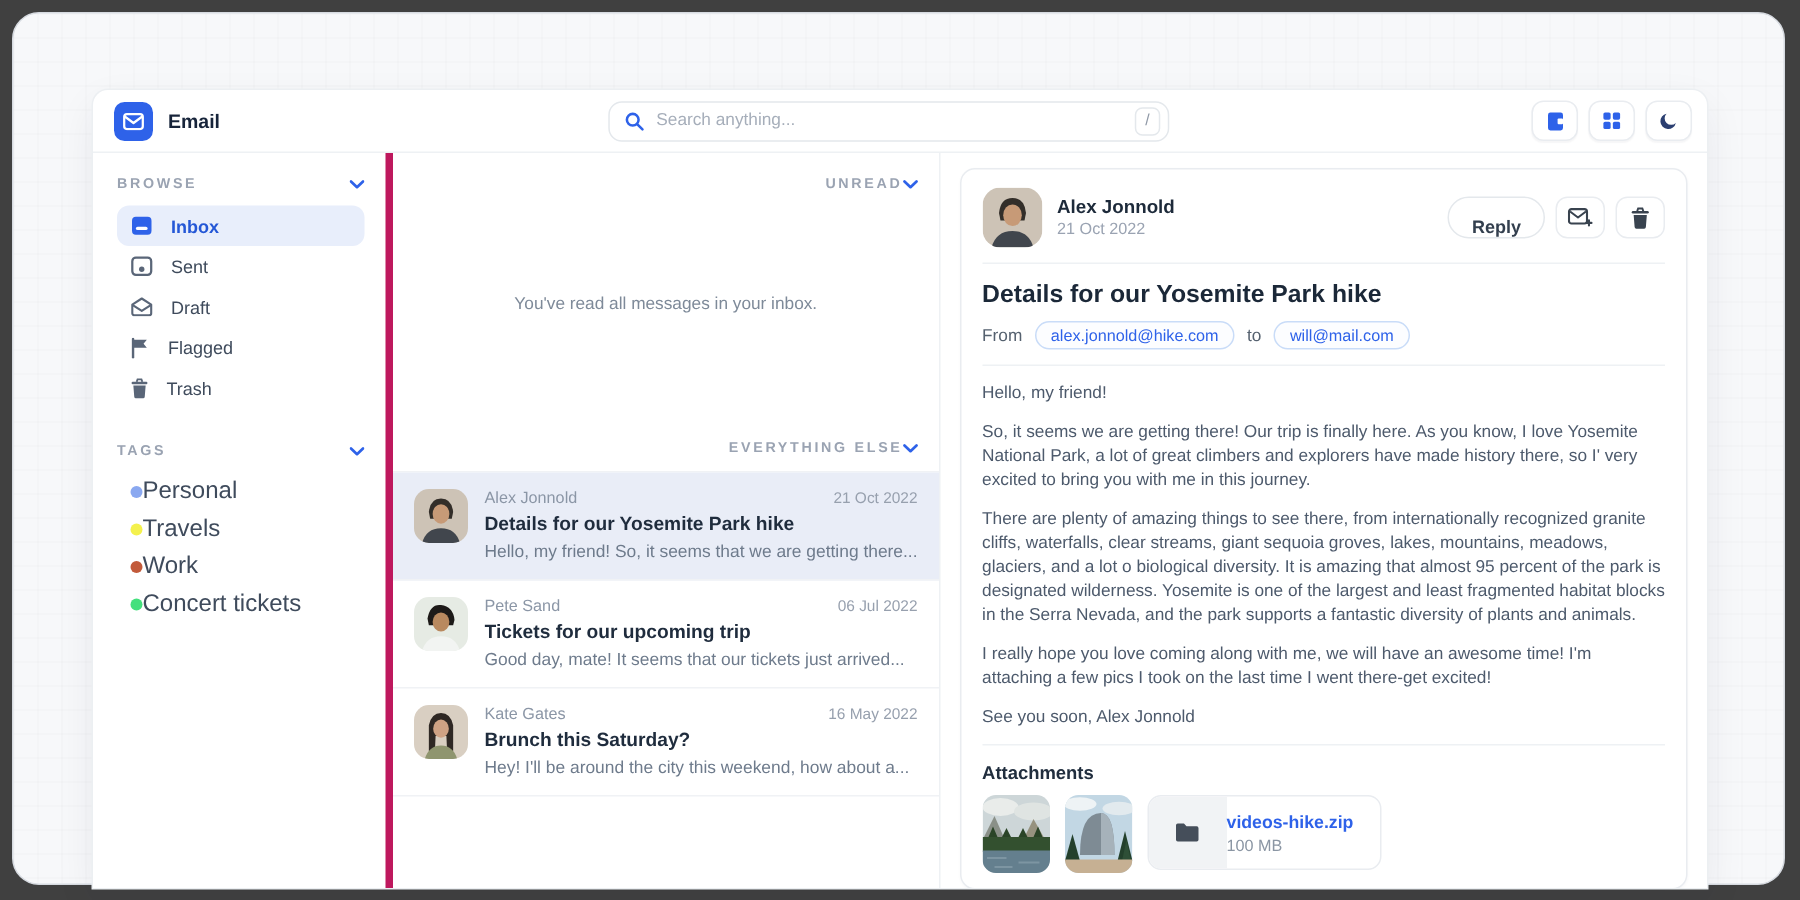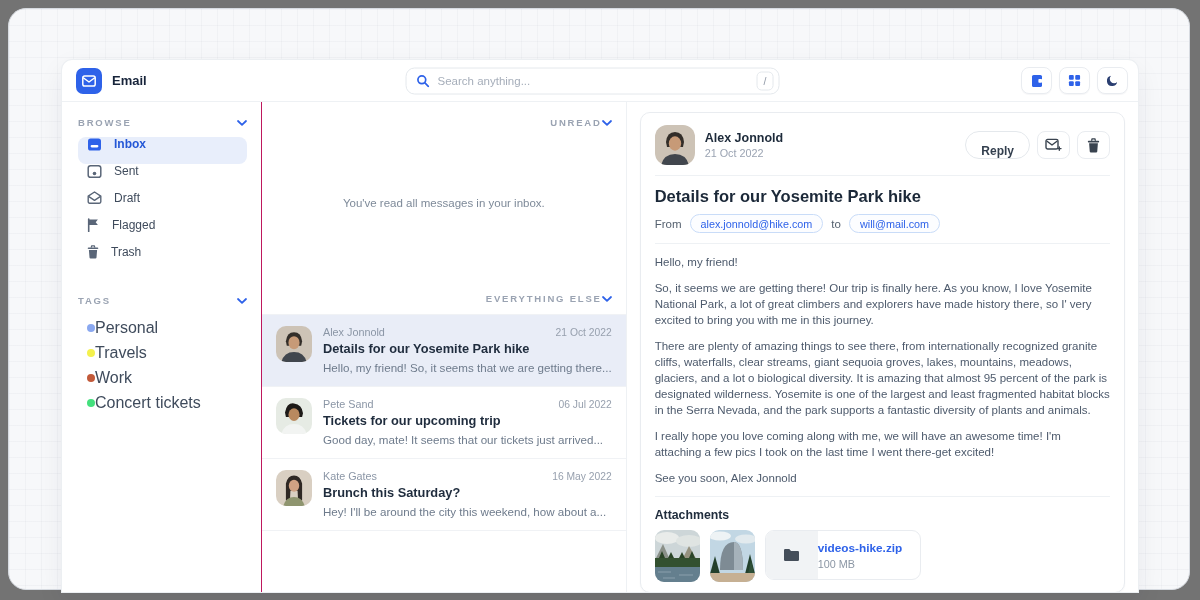--- a/index.html
+++ b/index.html
@@ -1,19 +1,19 @@
 <!DOCTYPE html>
 <html><head>
 <meta charset="utf-8">
 <style>
   * { margin:0; padding:0; box-sizing:border-box; }
   html,body { width:1200px; height:600px; }
   body { font-family:"Liberation Sans", sans-serif; }
 
-  .stage { position:relative; width:1200px; height:600px; background:#737373; overflow:hidden; }
+  .stage { position:relative; width:1200px; height:600px; background:#404040; overflow:hidden; }
 
   .frame { position:absolute; left:8px; top:8px; width:1182px; height:582px;
     border:1px solid #d7dbe1; border-radius:18px; background:#f7f8fa;
     background-image:linear-gradient(rgba(120,130,145,.05) 1px, transparent 1px),
                      linear-gradient(90deg, rgba(120,130,145,.05) 1px, transparent 1px);
     background-size:16px 16px; }
 
   .app { position:absolute; left:62px; top:60px; width:1076px; height:532px;
     background:#fff; border-radius:10px 10px 0 0;
     box-shadow:0 0 0 1px #eceff2, 0 10px 28px rgba(25,35,60,.07);
@@ -34,23 +34,23 @@
     font-size:10.5px; display:flex; align-items:center; justify-content:center; }
   .top-actions { margin-left:auto; display:flex; gap:7px; }
   .icon-btn { width:31px; height:27px; border:1px solid #e9ecf0; border-radius:8px; background:#fff;
     display:flex; align-items:center; justify-content:center; box-shadow:0 1px 1px rgba(20,30,50,.04); cursor:pointer; }
 
   
   .content { flex:1; display:flex; min-height:0; }
   .sec-head { display:flex; align-items:center; justify-content:space-between;
     color:#9aa3b2; font-size:9.5px; font-weight:700; letter-spacing:1.8px; }
 
-  .sidebar { flex:0 0 200px; border-right:1px solid #be185d; padding:15px 14px 0 16px; }
+  .sidebar { flex:0 0 200px; border-right:5px solid #be185d; padding:15px 14px 0 16px; }
   .nav { margin-top:9px; }
-  .nav-item { display:flex; align-items:flex-start; gap:12px; height:27px; padding:0 9px;
+  .nav-item { display:flex; align-items:center; gap:12px; height:27px; padding:0 9px;
     border-radius:8px; font-size:12px; color:#3f4b5c; cursor:pointer; }
   .nav-item.active { background:#e8eefb; color:#2457d6; font-weight:700; }
   .tags-head { margin-top:23px; }
   .tag-item { display:flex; align-items:center; gap:0; height:25px; padding:0 9px;
     font-size:16px; color:#3f4b5c; cursor:pointer; }
   .dot { width:8px; height:8px; border-radius:50%; flex:0 0 8px; }
 
   .list-col { flex:0 0 343px; border-right:1px solid #eef1f4; display:flex; flex-direction:column; }
   .list-col .sec-head { padding:15px 14px 0 14px;justify-content:flex-end; }
   .empty { height:150px; display:flex; align-items:center; justify-content:center;

